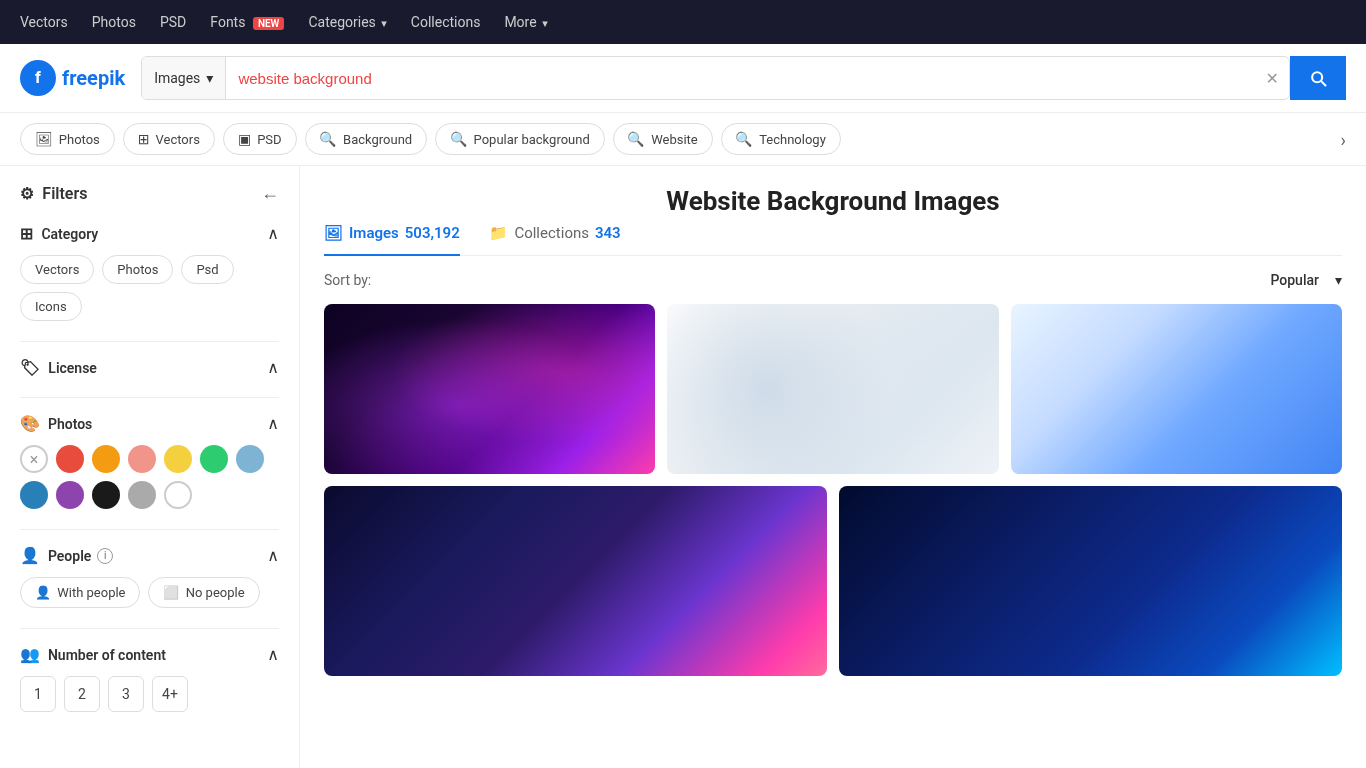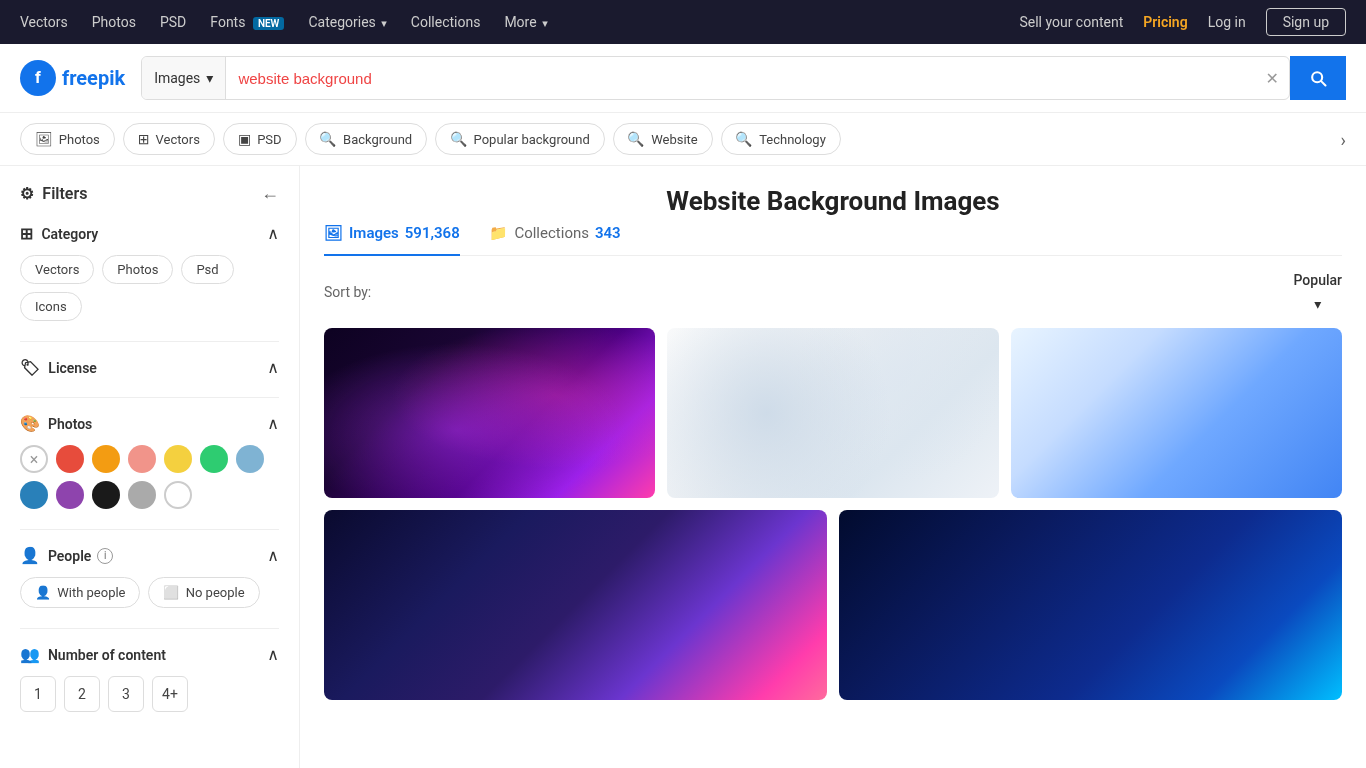--- a/index.html
+++ b/index.html
@@ -14,21 +14,21 @@
       height: 44px;
       gap: 24px;
     }
     .top-nav a {
       color: #ccc;
       text-decoration: none;
       font-size: 14px;
       cursor: pointer;
     }
     .top-nav .new-badge {
-      background: #0369a1;
+      background: #ef4444;
       color: #fff;
       font-size: 10px;
       padding: 1px 5px;
       border-radius: 3px;
       margin-left: 4px;
       font-weight: 600;
     }
     .top-nav .right-nav {
       margin-left: auto;
       display: flex;
@@ -335,25 +335,24 @@
       justify-content: space-between;
       align-items: center;
       margin-bottom: 16px;
       gap: 8px;
       font-size: 14px;
       color: #666;
     }
     .sort-select {
       display: flex;
       align-items: center;
-      gap: 8px;
+      gap: 16px;
       cursor: pointer;
       color: #333;
       font-weight: 500;
-      flex-direction: column;
     }
 
     
     .image-grid-top {
       display: grid;
       grid-template-columns: 1fr 1fr 1fr;
       gap: 12px;
       margin-bottom: 12px;
     }
     .image-grid-bottom {
@@ -460,26 +459,20 @@
   </a>
   <a href="#">
     <span>Categories</span>
     <span class="chevron">▾</span>
   </a>
   <a href="#">Collections</a>
   <a href="#">
     <span>More</span>
     <span class="chevron">▾</span>
   </a>
-  <div class="right-nav">
-    <a href="#">Sell your content</a>
-    <a href="#" class="pricing-link">Pricing</a>
-    <a href="#" class="signin-btn">Log in</a>
-    <a href="#" class="signup-btn">Sign up</a>
-  </div>
 </nav>
 
 <div class="search-bar-container">
   <a href="#" class="logo">
     <svg class="logo-icon" viewBox="0 0 40 40">
       <circle cx="20" cy="20" r="20" fill="#1273eb"></circle>
       <text x="20" y="26" text-anchor="middle" fill="white" font-size="18" font-weight="bold">f</text>
     </svg>
     <span class="logo-text">freepik</span>
   </a>
@@ -639,21 +632,21 @@
     </div>
   </aside>
 
   <main class="content-area">
     <h1 class="content-title">Website Background Images</h1>
 
     <div class="content-tabs">
       <div class="content-tab active">
         <span>🖼</span>
         <span>Images</span>
-        <span class="tab-count">591,368</span>
+        <span class="tab-count">503,192</span>
       </div>
       <div class="content-tab">
         <span>📁</span>
         <span>Collections</span>
         <span class="tab-count">343</span>
       </div>
     </div>
 
     <div class="sort-row">
       <span>Sort by:</span>

